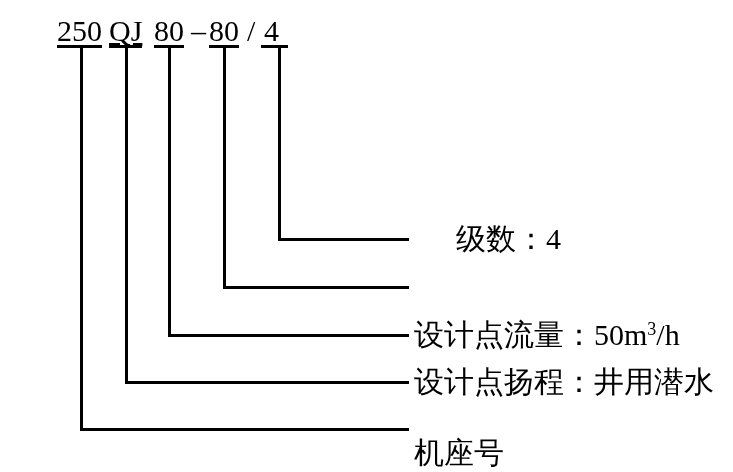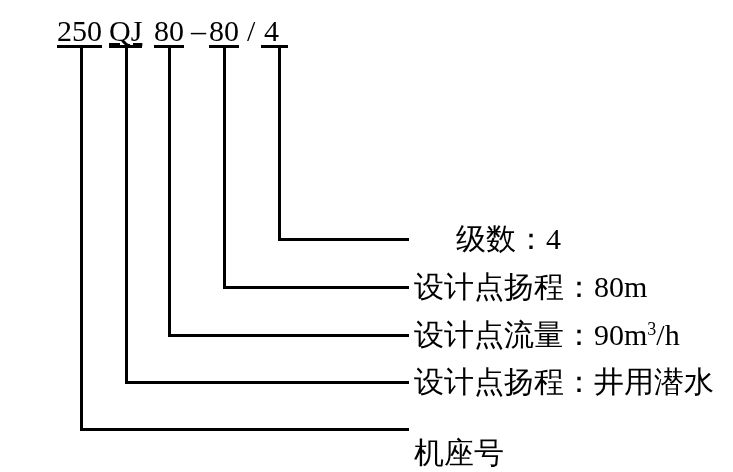--- a/index.html
+++ b/index.html
@@ -86,18 +86,17 @@
   <span class="code-seg seg-slash">/</span>
   <span class="code-seg underlined seg-4">4</span>
 
   <div class="connector conn-stages"></div>
   <div class="connector conn-head"></div>
   <div class="connector conn-flow"></div>
   <div class="connector conn-type"></div>
   <div class="connector conn-frame"></div>
 
   <div class="row-label label-stages">级数：4</div>
-  <div class="row-label label-head">设计点扬程：80m</div>
-  <div class="row-label label-flow"><span>设计点流量：90m</span><sup>3</sup><span>/h</span></div>
+  <div class="row-label label-flow"><span>设计点流量：50m</span><sup>3</sup><span>/h</span></div>
   <div class="row-label label-type">设计点扬程：井用潜水</div>
   <div class="row-label label-frame">机座号</div>
 
 </div>
 
 </body></html>

